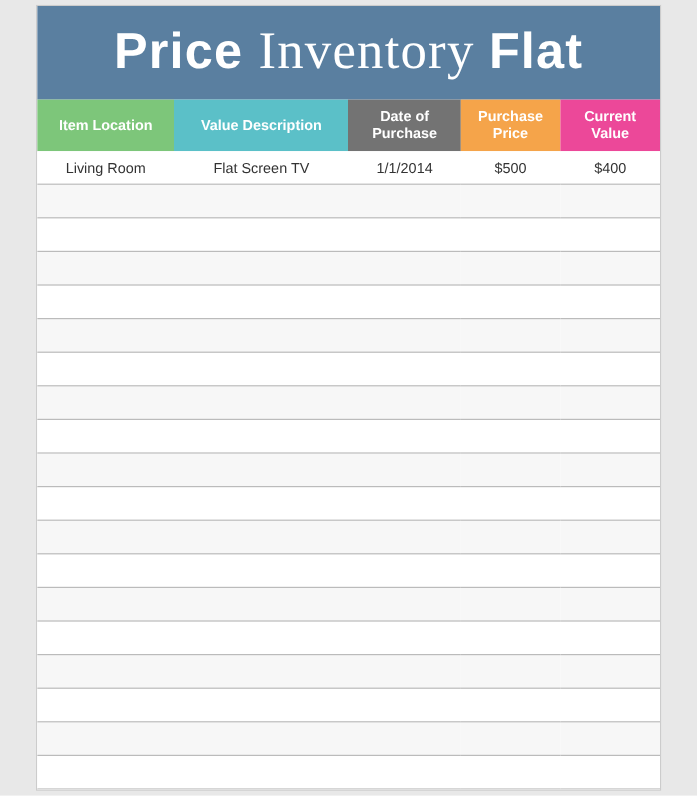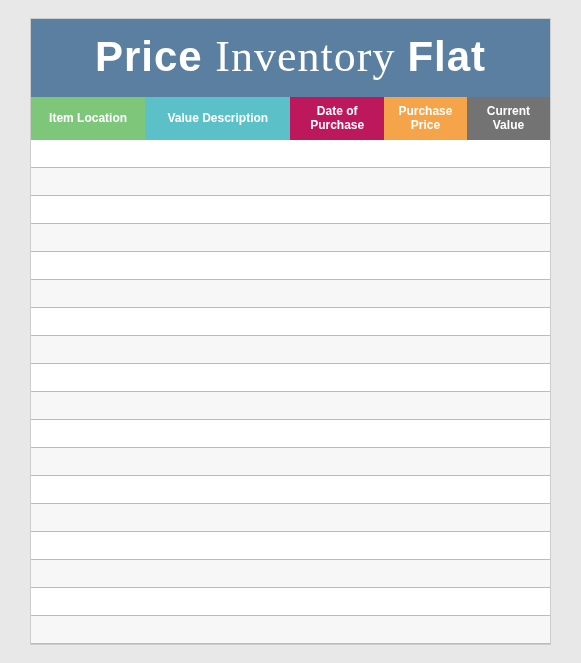--- a/index.html
+++ b/index.html
@@ -66,31 +66,31 @@
       background: #7dc67a;
       width: 22%;
     }
 
     th.col-description {
       background: #5bc0c8;
       width: 28%;
     }
 
     th.col-date {
-      background: #be185d;
+      background: #737373;
       width: 18%;
     }
 
     th.col-purchase-price {
       background: #f5a44a;
       width: 16%;
     }
 
     th.col-current-value {
-      background: #737373;
+      background: #ec4899;
       width: 16%;
     }
 
     
     tbody tr td {
       padding: 4px 6px;
       text-align: center;
       font-size: 12px;
       color: #333;
       border-bottom: 1px solid #bbb;
@@ -121,20 +121,27 @@
       <thead>
         <tr>
           <th class="col-location">Item Location</th>
           <th class="col-description">Value Description</th>
           <th class="col-date">Date of<br>Purchase</th>
           <th class="col-purchase-price">Purchase<br>Price</th>
           <th class="col-current-value">Current<br>Value</th>
         </tr>
       </thead>
       <tbody id="table-body">
+      <tr>
+            <td>Living Room</td>
+            <td>Flat Screen TV</td>
+            <td>1/1/2014</td>
+            <td>$500</td>
+            <td>$400</td>
+          </tr>
           <tr>
             <td></td>
             <td></td>
             <td></td>
             <td></td>
             <td></td>
           </tr>
           <tr>
             <td></td>
             <td></td>

